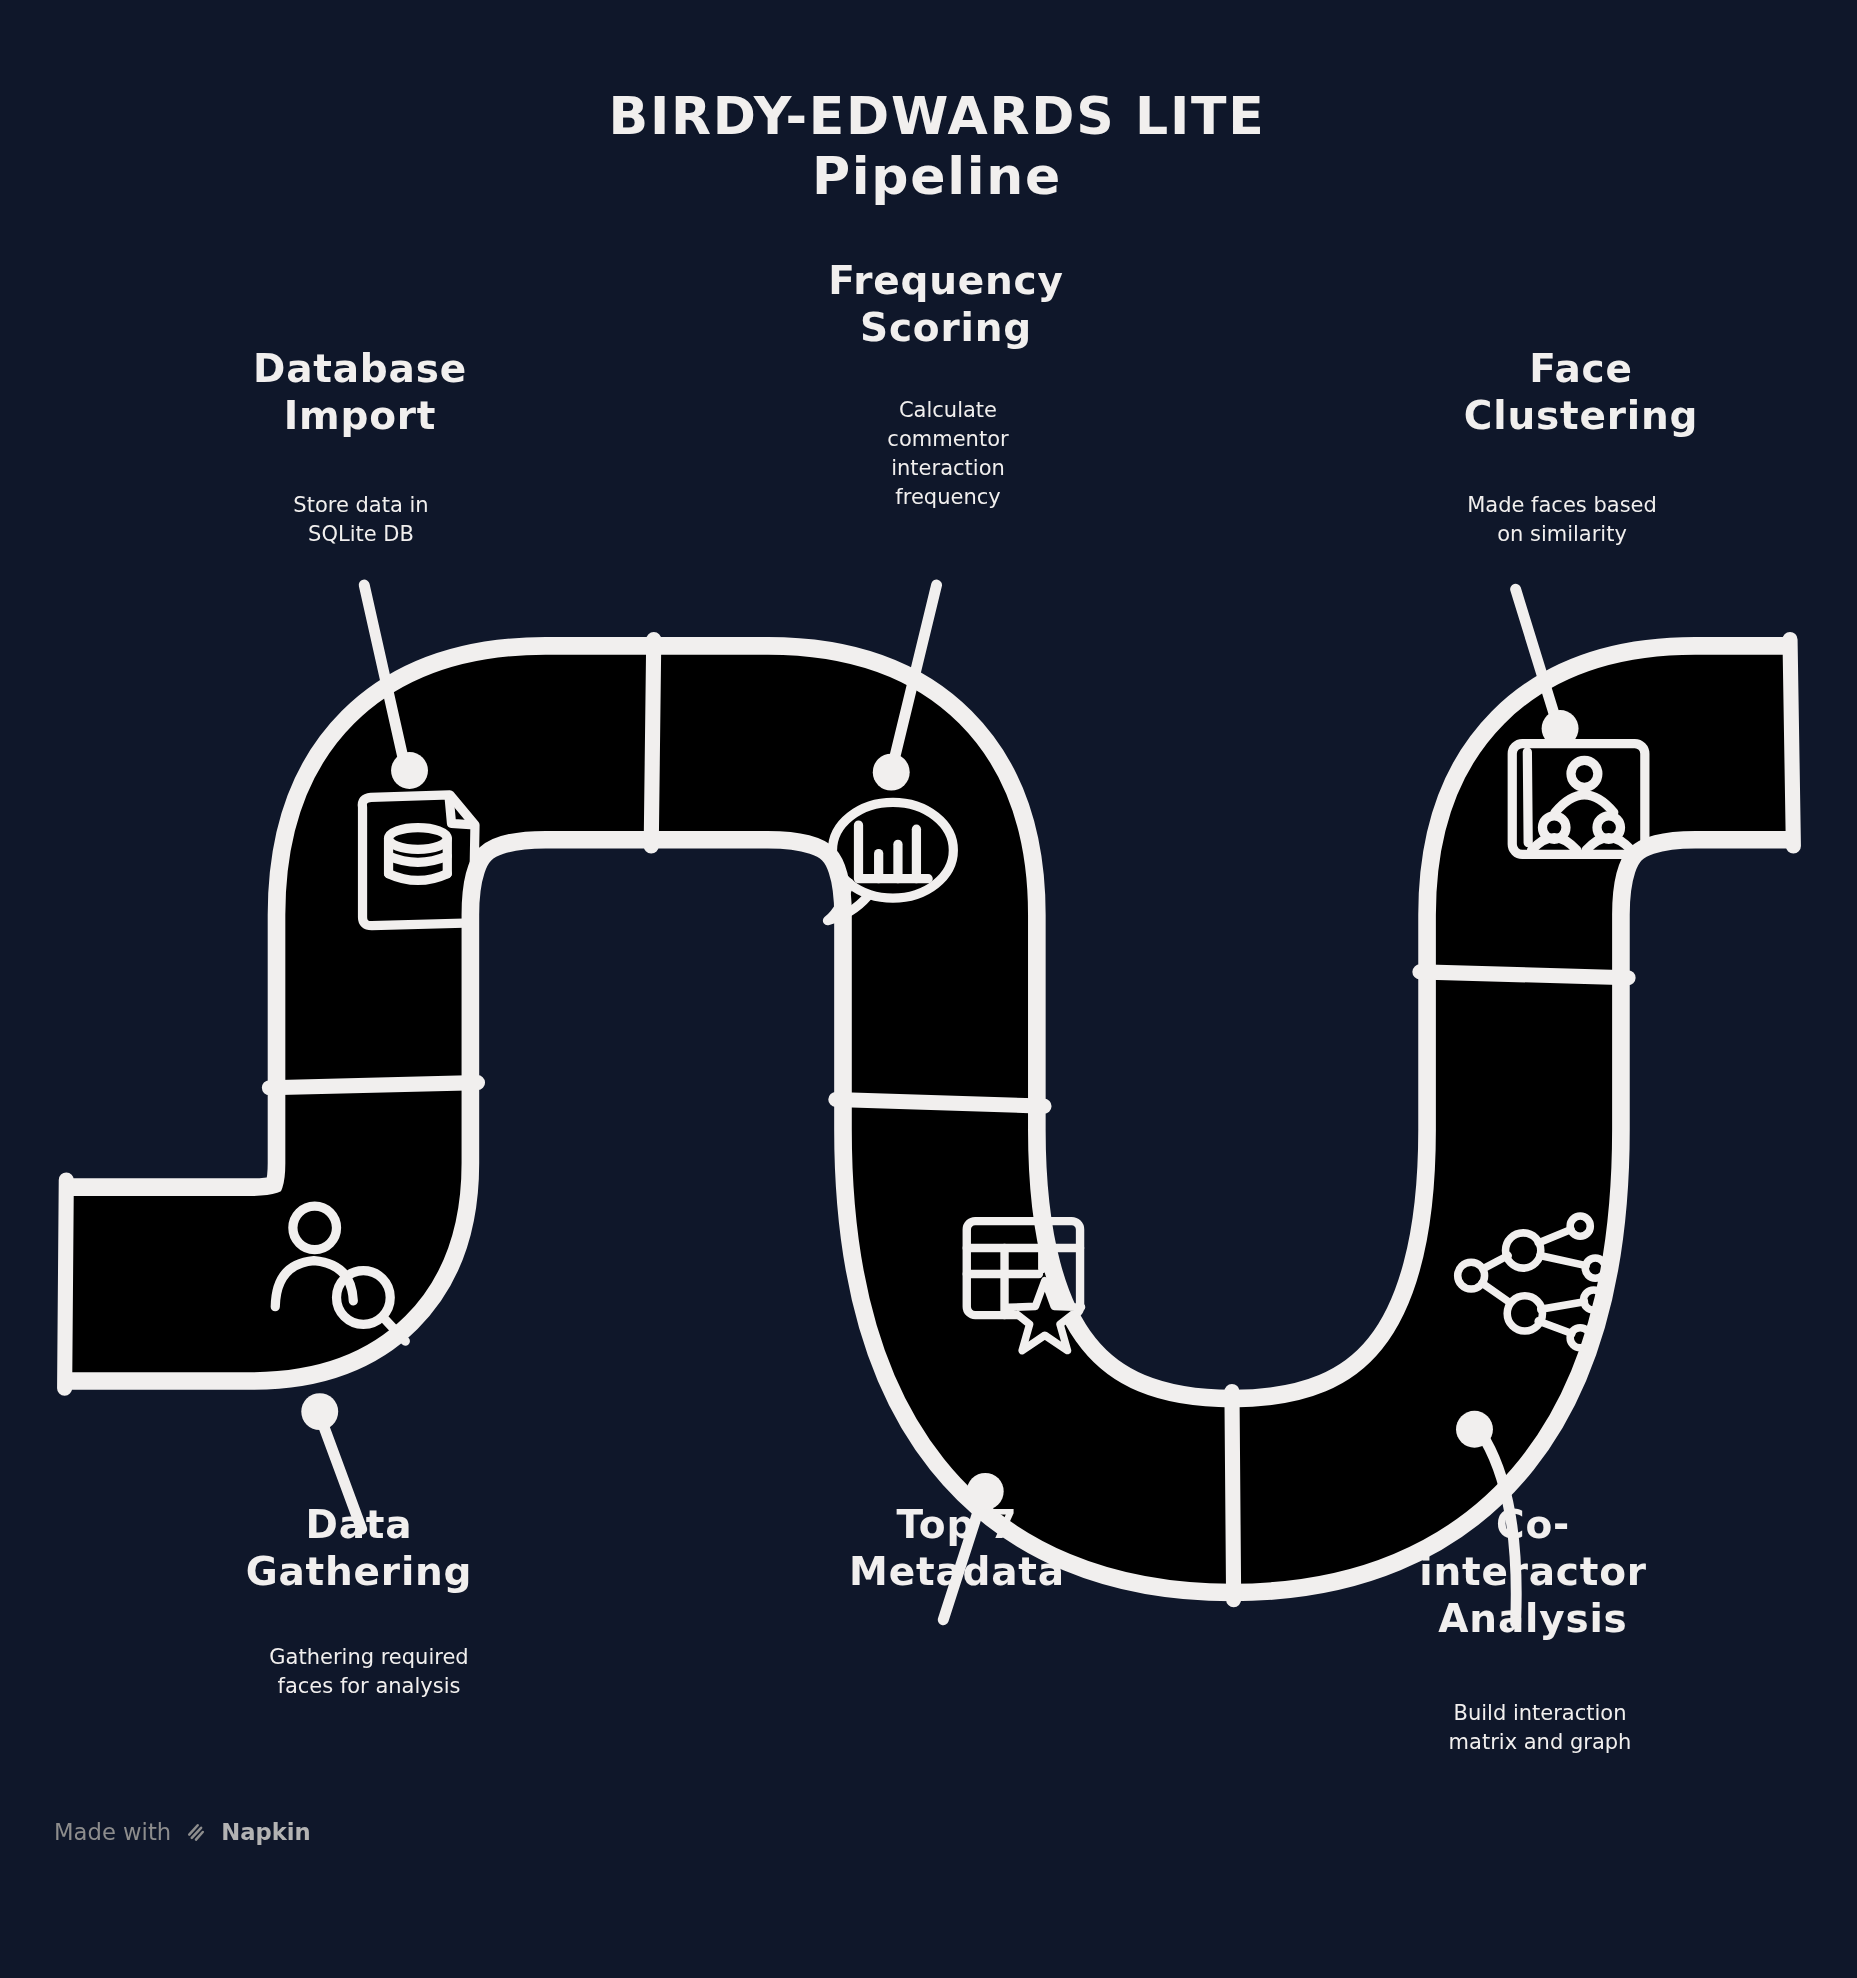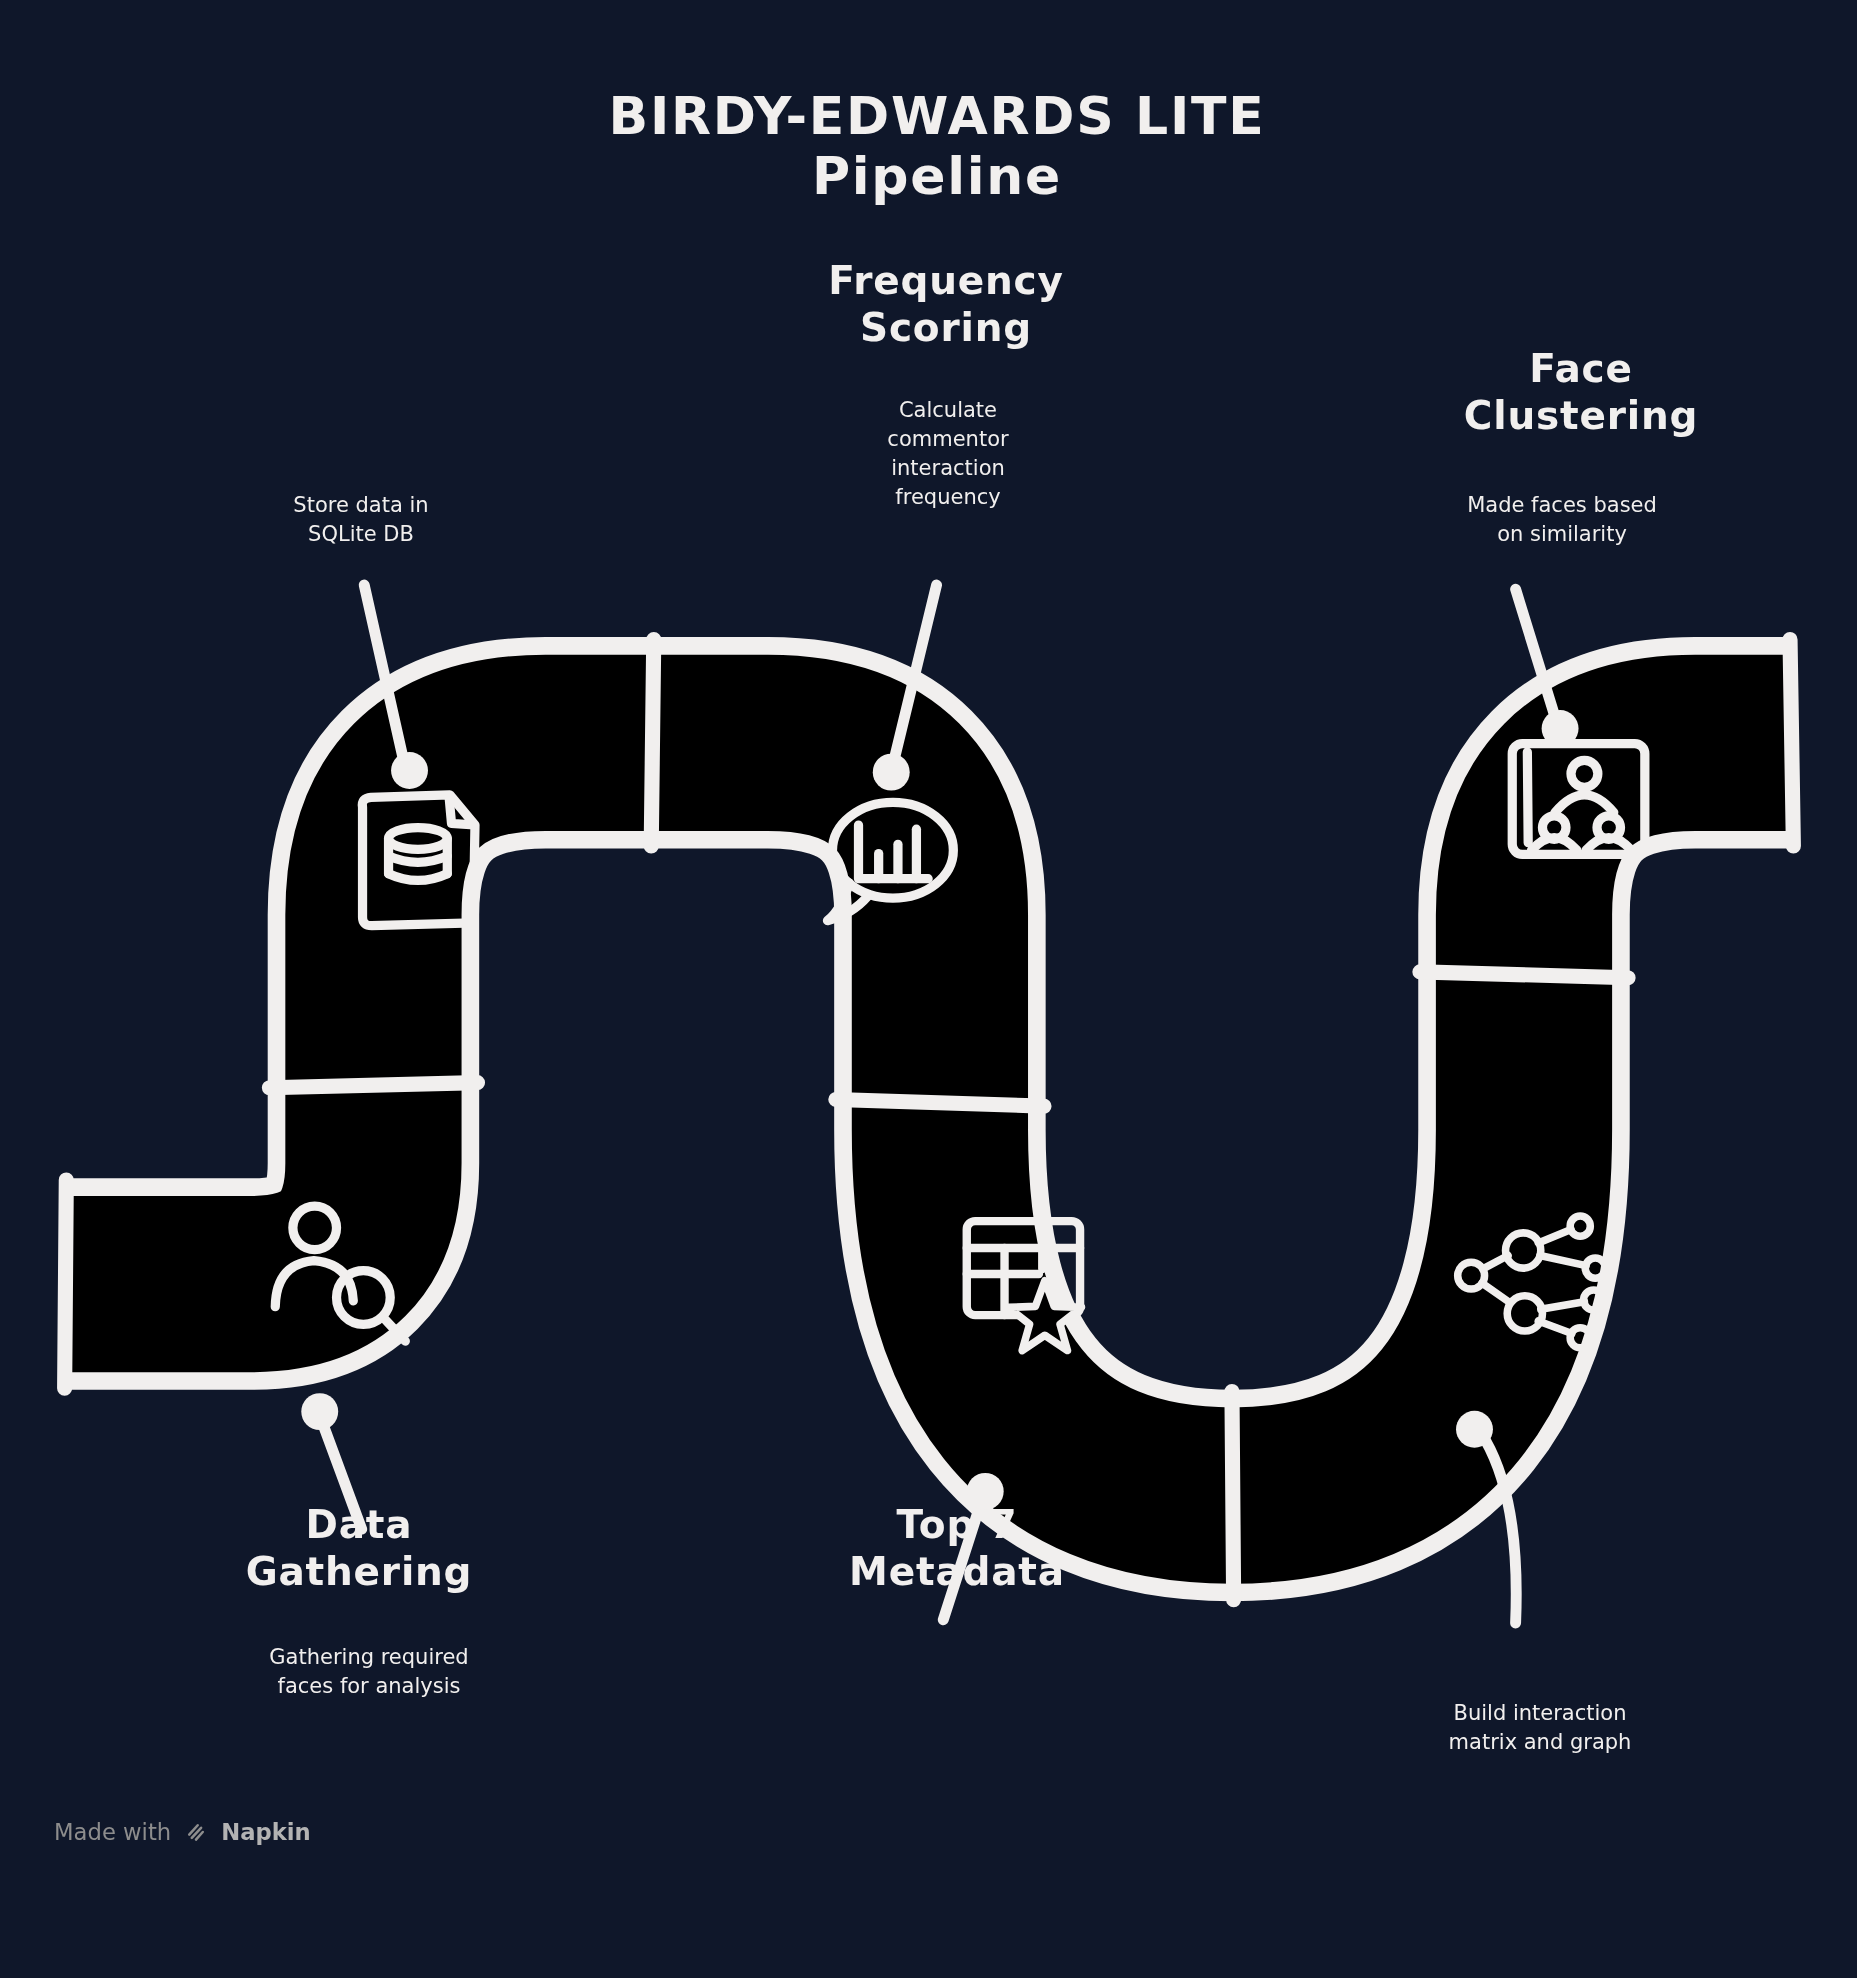--- a/index.html
+++ b/index.html
@@ -118,20 +118,22 @@
       <circle cx="1817" cy="1565" r="21"></circle>
       <circle cx="1883" cy="1461" r="12"></circle>
       <circle cx="1901" cy="1511" r="12"></circle>
       <circle cx="1899" cy="1549" r="12"></circle>
       <circle cx="1883" cy="1594" r="12"></circle>
     </g>
   </svg>
 
   <div class="txt title" style="left:937px;top:86px;">BIRDY-EDWARDS LITE Pipeline</div>
 
+  <div class="txt heading" style="left:360px;top:346px;">Database
+Import</div>
   <div class="txt desc" style="left:361px;top:491px;">Store data in
 SQLite DB</div>
 
   <div class="txt heading" style="left:946px;top:258px;">Frequency
 Scoring</div>
   <div class="txt desc" style="left:948px;top:396px;">Calculate
 commentor
 interaction
 frequency</div>
 
@@ -141,20 +143,23 @@
 on similarity</div>
 
   <div class="txt heading" style="left:359px;top:1502px;">Data
 Gathering</div>
   <div class="txt desc" style="left:369px;top:1643px;">Gathering required
 faces for analysis</div>
 
   <div class="txt heading" style="left:957px;top:1502px;">Top 7
 Metadata</div>
 
+  <div class="txt heading" style="left:1533px;top:1502px;">Co-
+interactor
+Analysis</div>
   <div class="txt desc" style="left:1540px;top:1699px;">Build interaction
 matrix and graph</div>
 
   <div class="watermark">
     <span>Made with</span>
     <svg width="22" height="22" viewBox="0 0 26 26">
       <g stroke="#8D8D8D" stroke-width="3" stroke-linecap="round" fill="none">
         <path d="M 5 16 L 15 5"></path>
         <path d="M 8 20 L 19 8"></path>
         <path d="M 13 22 L 21 13"></path>

